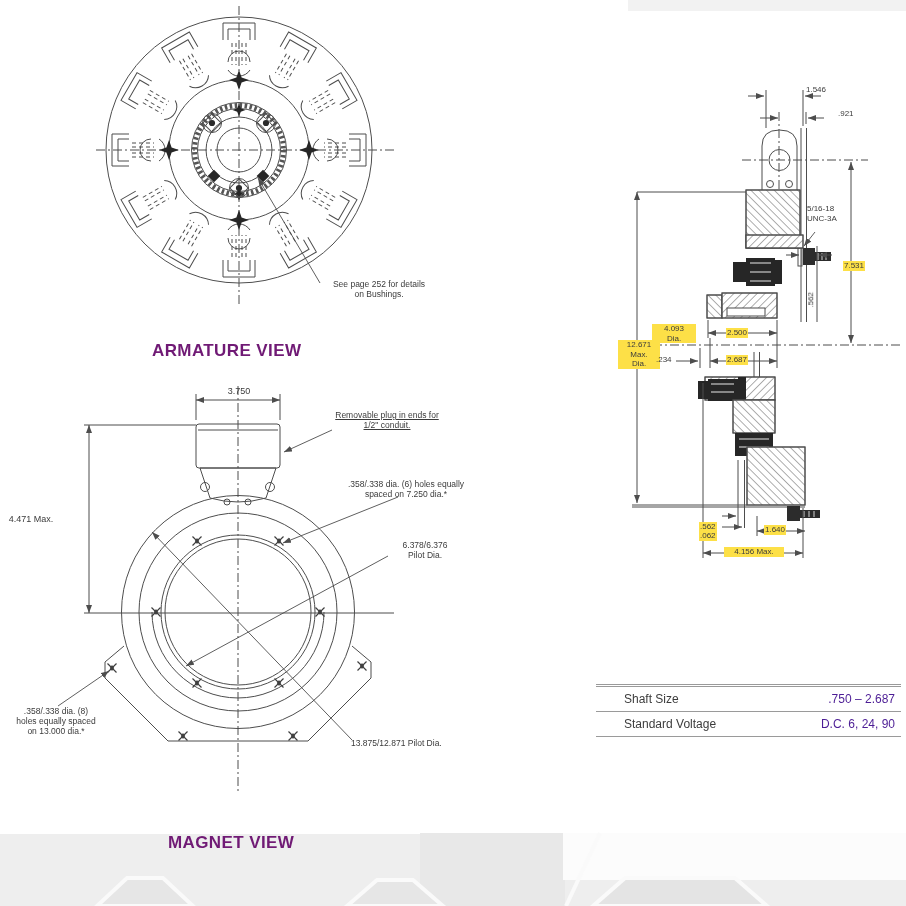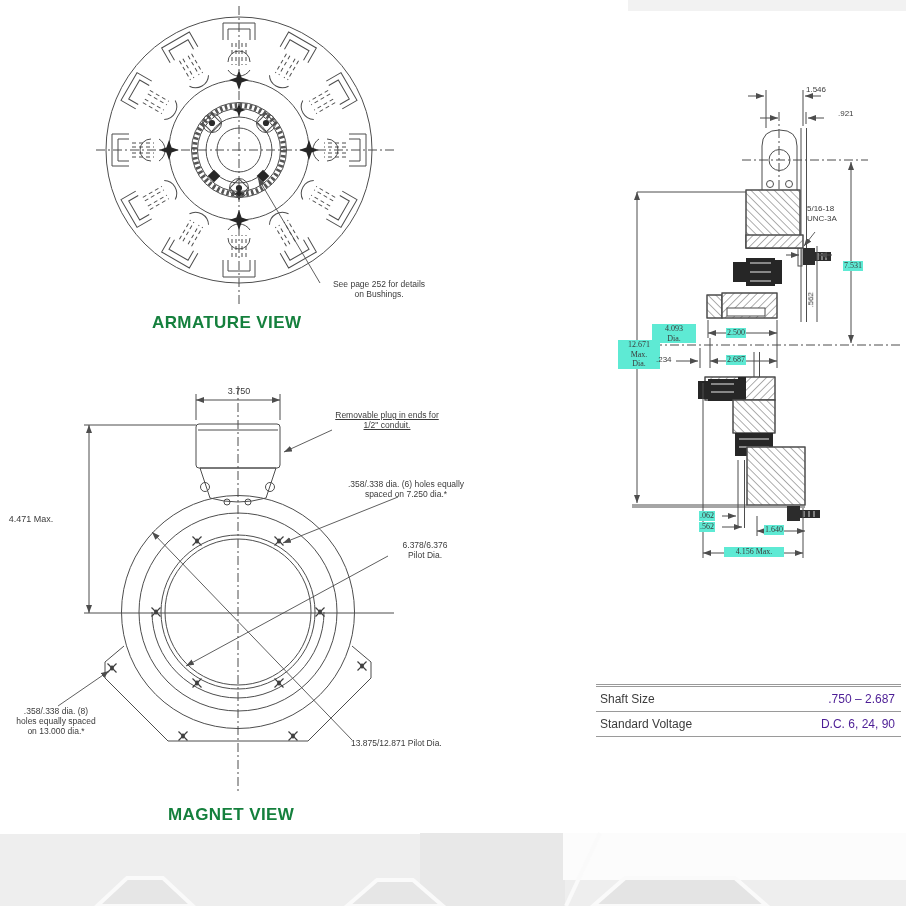--- a/index.html
+++ b/index.html
@@ -2,31 +2,31 @@
 <html><head>
 <meta charset="utf-8">
 <style>
   html,body{margin:0;padding:0;background:#fff;}
   #page{position:relative;width:906px;height:906px;background:#ffffff;overflow:hidden;
         font-family:"Liberation Sans",sans-serif;}
   #art{position:absolute;left:0;top:0;filter:blur(0.3px);}
   .lbl{position:absolute;font:8.5px/1.2 "Liberation Sans",sans-serif;color:#3b3b3b;
        white-space:pre-line;filter:blur(0.25px);}
   .c{text-align:center;}
-  .bg{background:#5eead4;padding:0 1px;font-family:Liberation Serif, serif;}
+  .bg{background:#fde047;padding:0 1px;}
   .sm{font-size:8px;}
-  .title{position:absolute;font:bold 17px/1 "Liberation Sans",sans-serif;color:#15803d;
-         letter-spacing:.4px;filter:blur(0.25px);}
+  .title{position:absolute;font:bold 17px/1 "Liberation Sans",sans-serif;color:#701a75;
+         letter-spacing:.4px;filter:blur(0.25px);margin-top:28px;}
   .rot90{transform:rotate(-90deg);transform-origin:center center;}
   
   .spec-table{position:absolute;left:596px;top:684px;width:305px;
               border-top:3px double #9a9a9a;filter:blur(0.2px);}
   .spec-row{display:flex;justify-content:space-between;align-items:center;
             height:24px;border-bottom:1px solid #9a9a9a;}
-  .spec-label{font-size:12px;color:#3c3c3c;padding-left:4px;}
+  .spec-label{font-size:12px;color:#3c3c3c;padding-left:4px;margin-left:24px;}
   .spec-value{font-size:12px;color:#4c1d95;padding-right:6px;}
 </style>
 </head>
 <body>
 
 <div id="page">
 
   <svg id="art" width="906" height="906" viewBox="0 0 906 906">
     <defs>
       <pattern id="h1" width="5.5" height="5.5" patternUnits="userSpaceOnUse" patternTransform="rotate(45)">
@@ -306,21 +306,21 @@
   <div class="lbl sm bg" style="left:843px;top:261px;">7.531</div>
   <div class="lbl sm rot90" style="left:798px;top:295px;width:26px;text-align:center;">.562</div>
   <div class="lbl sm c bg" style="left:652px;top:324px;width:42px;">4.093
 Dia.</div>
   <div class="lbl sm c bg" style="left:618px;top:340px;width:40px;">12.671
 Max.
 Dia.</div>
   <div class="lbl sm" style="left:656px;top:355px;">.234</div>
   <div class="lbl sm bg" style="left:726px;top:328px;">2.500</div>
   <div class="lbl sm bg" style="left:726px;top:355px;">2.687</div>
-  <div class="lbl sm bg" style="left:699px;top:511px;">.062</div>
+  <div class="lbl sm bg" style="left:699px;top:531px;">.062</div>
   <div class="lbl sm bg" style="left:699px;top:522px;">.562</div>
   <div class="lbl sm bg" style="left:764px;top:525px;">1.640</div>
   <div class="lbl sm c bg" style="left:724px;top:547px;width:58px;">4.156 Max.</div>
 
   <div class="spec-table">
     <div class="spec-row">
       <span class="spec-label">Shaft Size</span>
       <span class="spec-value">.750 – 2.687</span>
     </div>
     <div class="spec-row">

